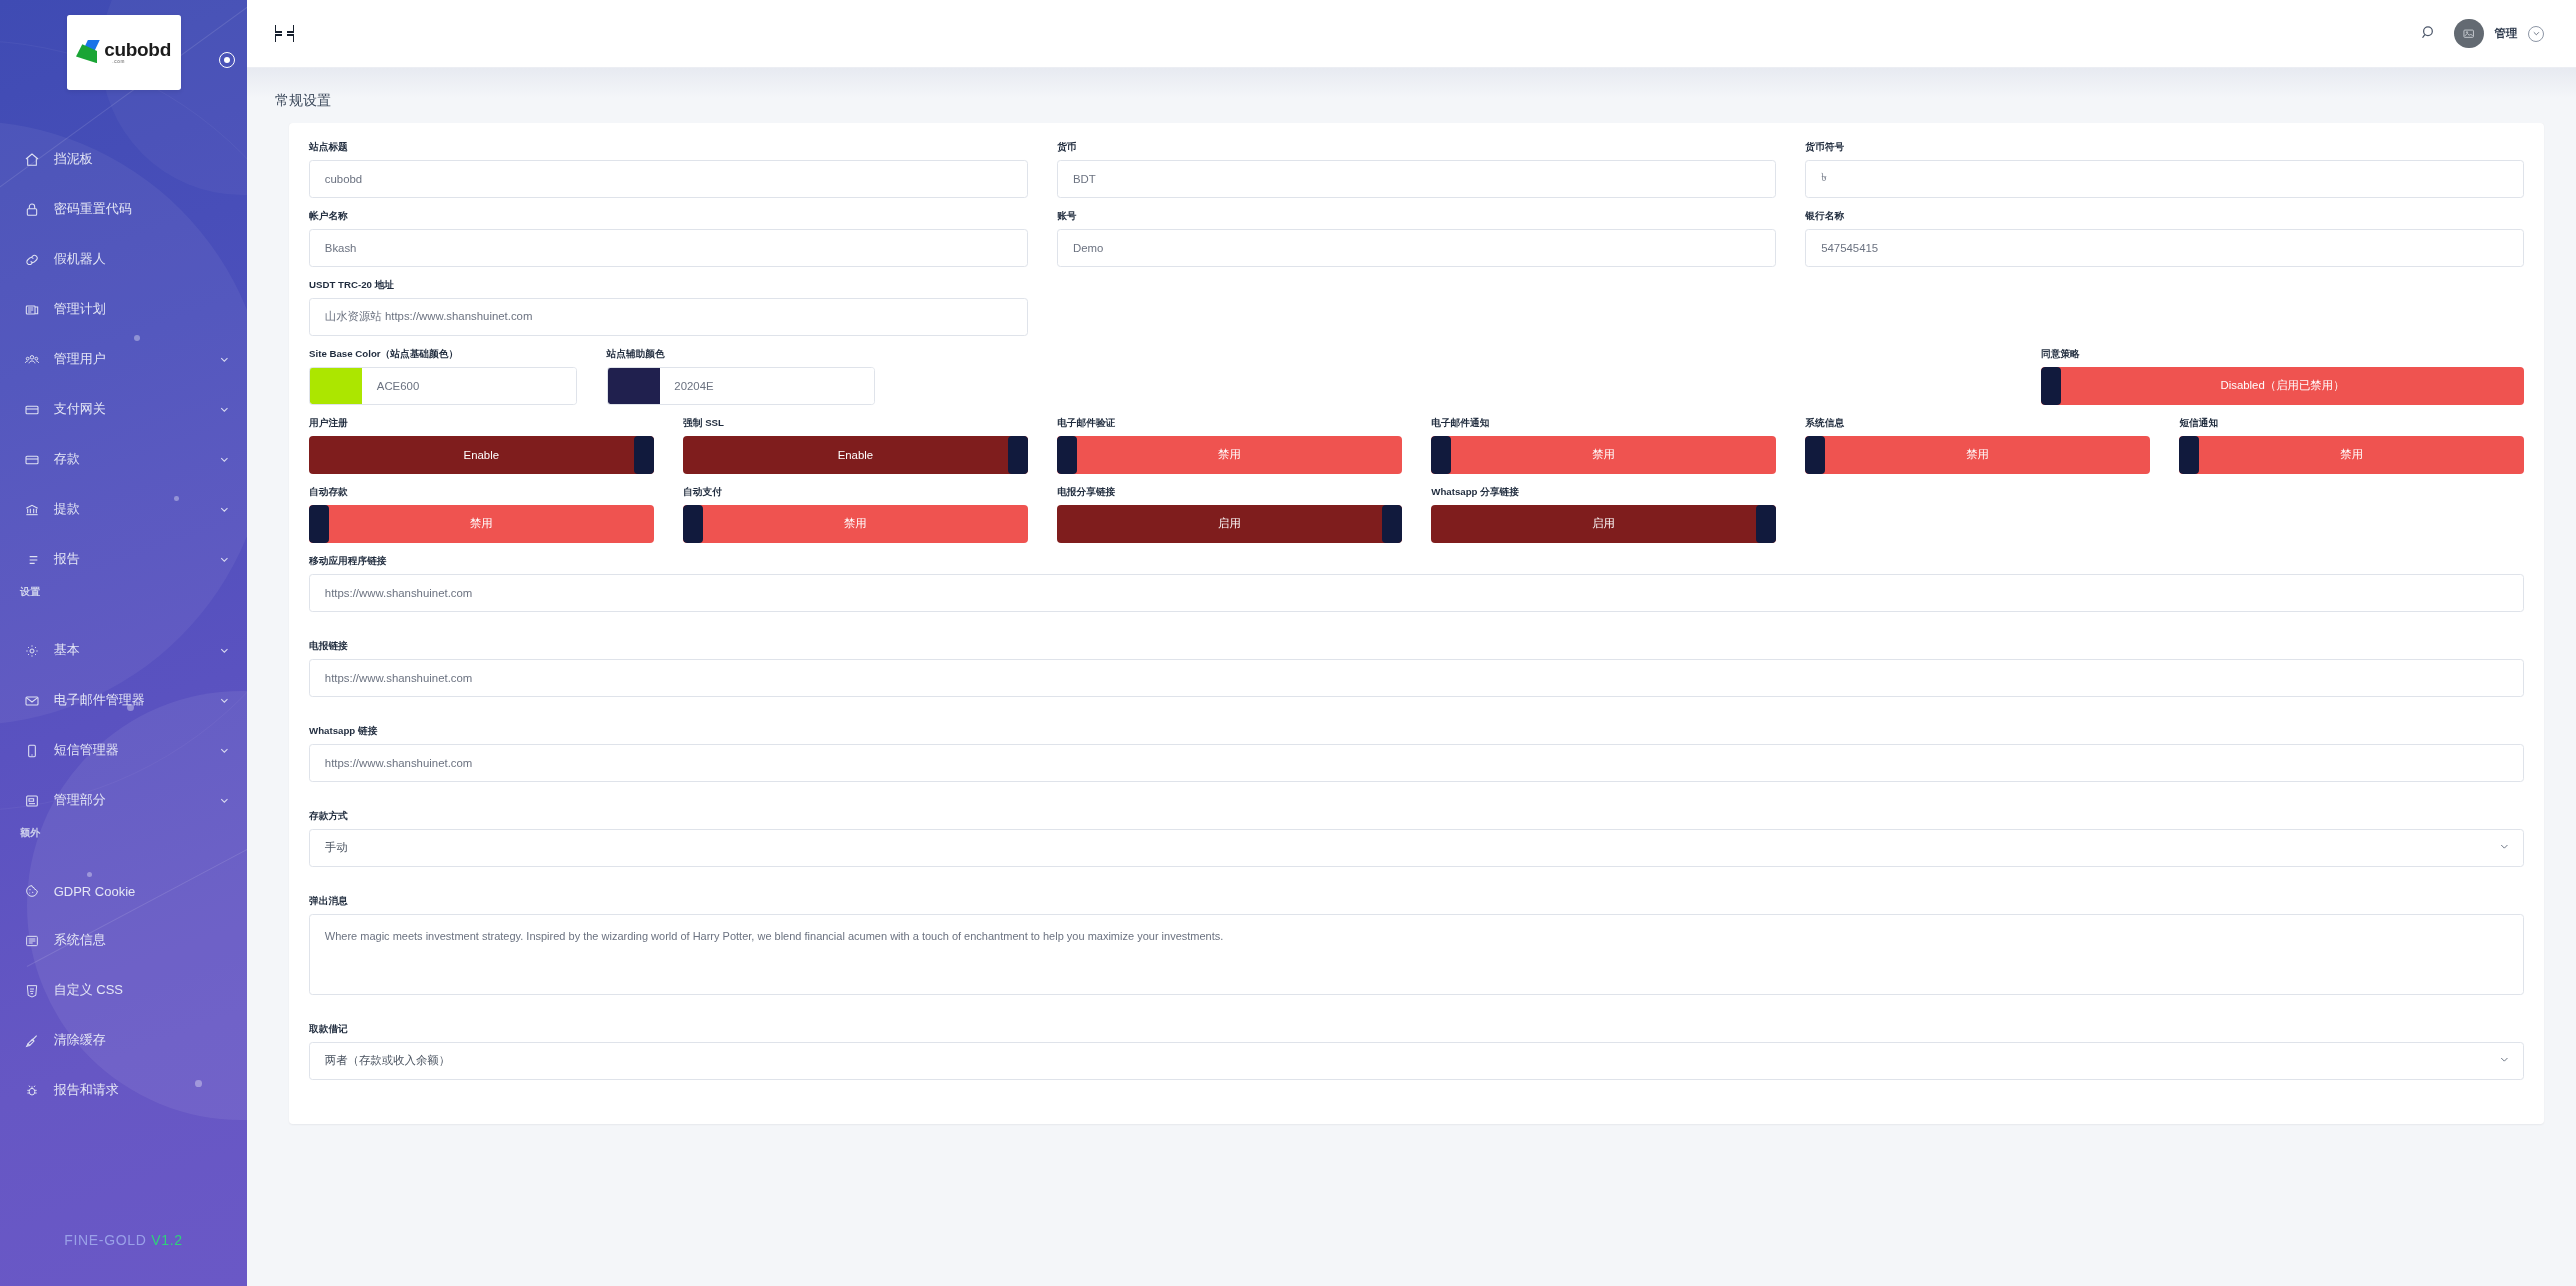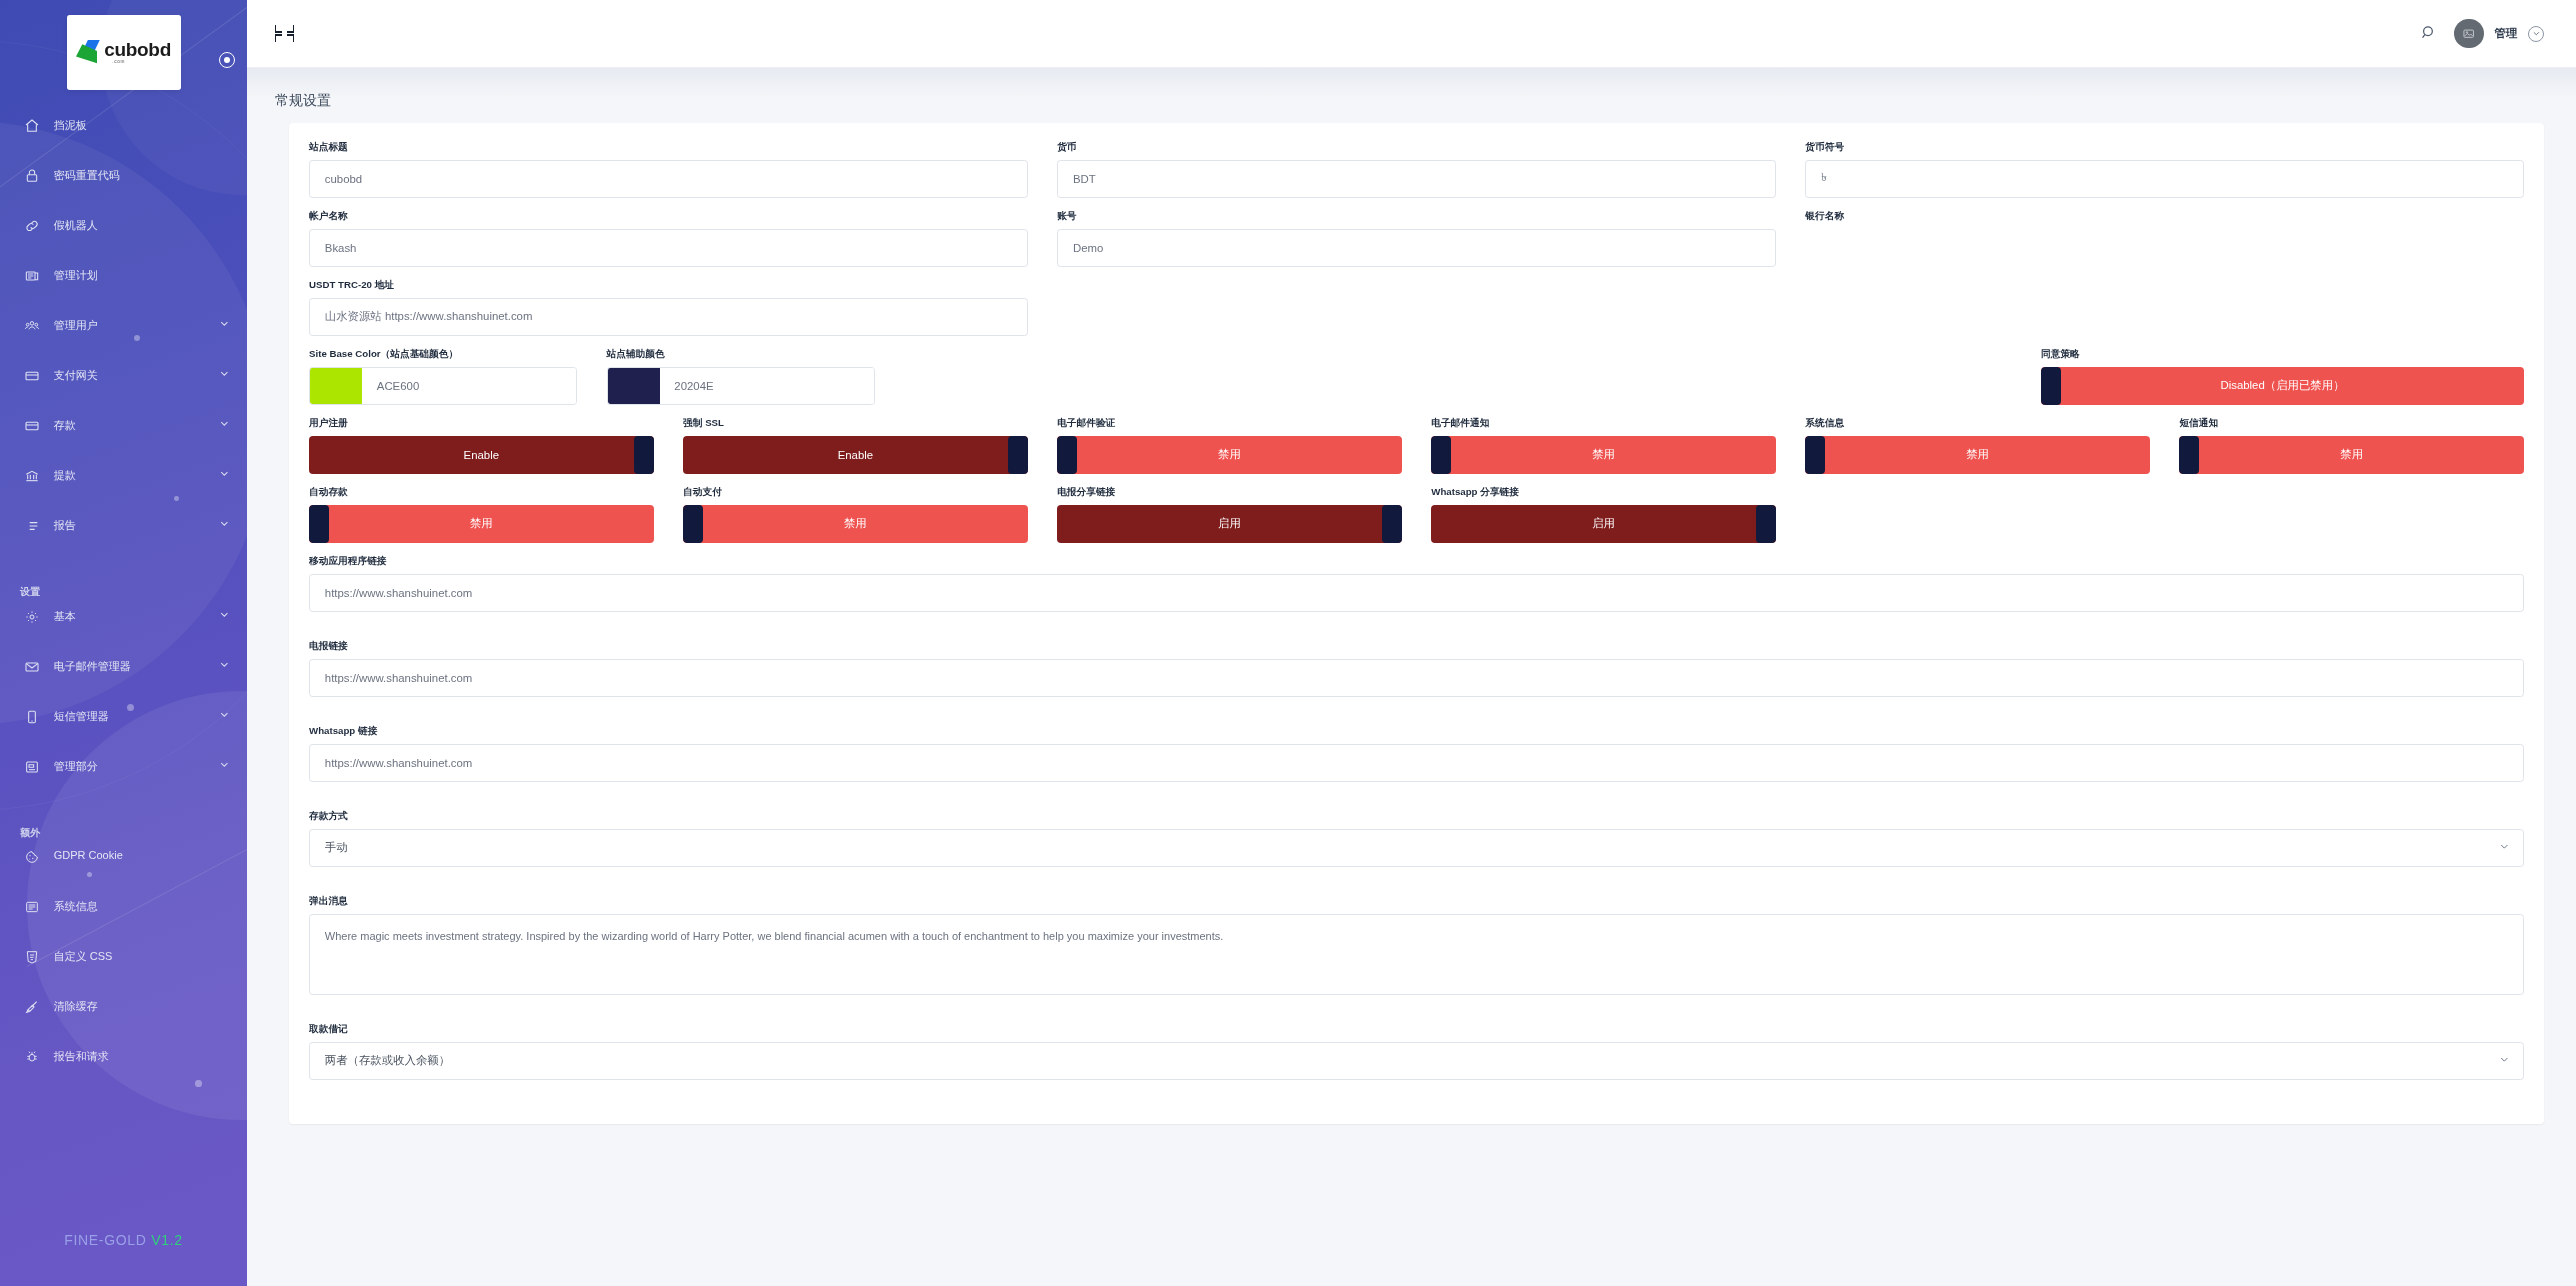--- a/index.html
+++ b/index.html
@@ -52,22 +52,22 @@
 
   .sb-toggle-btn {
     position: absolute; right: 12px; top: 52px; width: 16px; height: 16px;
     border-radius: 50%; border: 1.3px solid #fff; display: flex; align-items: center; justify-content: center;
     z-index: 4;
   }
   .sb-toggle-btn span { width: 6.7px; height: 6.7px; border-radius: 50%; background: #fff; display:block; }
 
   .nav { position: relative; z-index: 3; margin-top: 28px; }
   .nav-item {
-    display: flex; align-items: flex-start; height: 50px; padding: 0 17.4px 0 20px;
-    color: #e4e6f5; font-size: 11px; cursor: pointer; position: relative;
+    display: flex; align-items: flex-end; height: 50px; padding: 0 17.4px 0 20px;
+    color: #e4e6f5; font-size: 13px; cursor: pointer; position: relative;
   }
   .nav-item .ni-icon { width: 23px; flex: 0 0 23px; display:flex; align-items:center; justify-content:center; color:#dfe2f3; }
   .nav-item .ni-label { margin-left: 10.7px; flex: 1; white-space: nowrap; }
   .nav-item .ni-chev { width: 10.7px; opacity: .9; }
   .nav-group {
     color: #cfd2ec; font-size: 10px; font-weight: bold;
     padding: 17.4px 0 9.4px 20px; letter-spacing: 0.3px;
   }
   .sb-footer {
     position: absolute; bottom: 39px; width: 100%; text-align: center; z-index: 3;
@@ -486,20 +486,21 @@
           <div class="col">
             <label class="fld-label">帐户名称</label>
             <div class="input">Bkash</div>
           </div>
           <div class="col">
             <label class="fld-label">账号</label>
             <div class="input">Demo</div>
           </div>
           <div class="col">
             <label class="fld-label">银行名称</label>
+            <div class="input">547545415</div>
           </div>
         </div>
 
         <div class="row">
           <div class="usdt-col">
             <label class="fld-label">USDT TRC-20 地址</label>
             <div class="input">山水资源站 https://www.shanshuinet.com</div>
           </div>
         </div>
 

